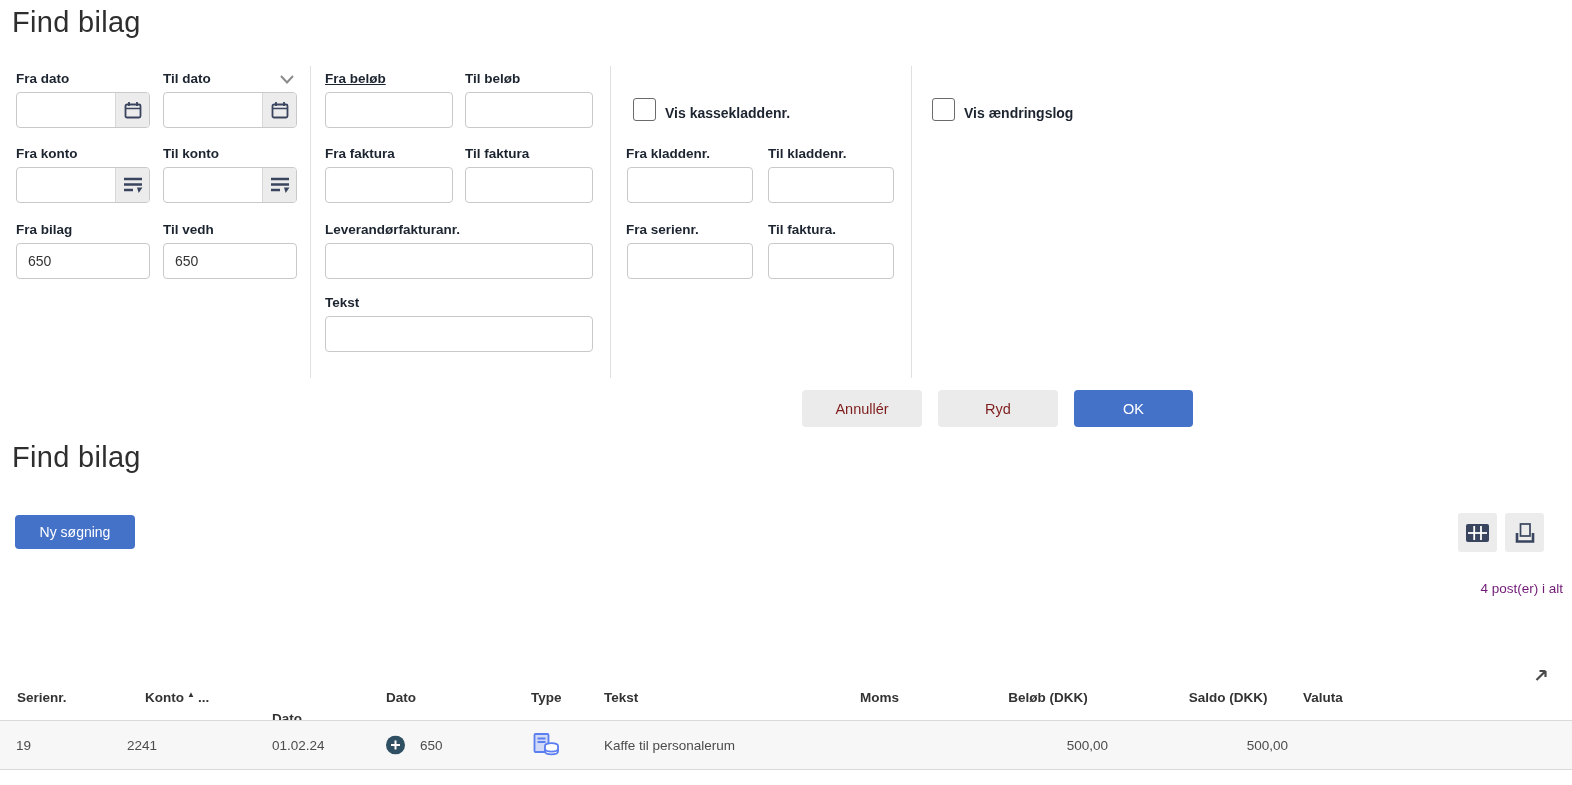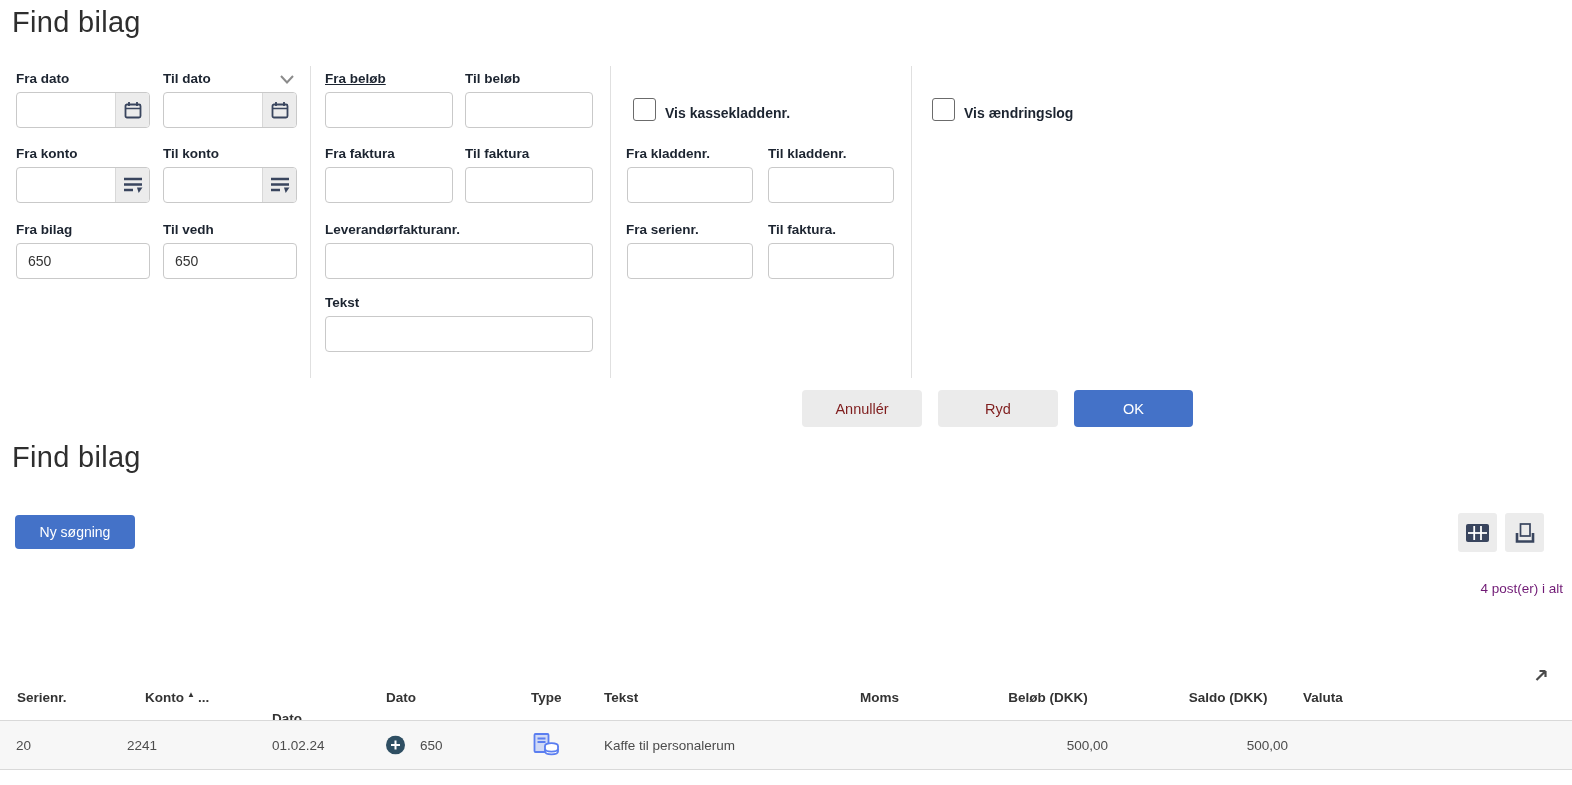--- a/index.html
+++ b/index.html
@@ -207,21 +207,21 @@
   <span class="th" style="left:272px;margin-top:21px;">Dato</span>
   <span class="th" style="left:386px;">Dato</span>
   <span class="th" style="left:531px;">Type</span>
   <span class="th" style="left:604px;">Tekst</span>
   <span class="th" style="left:860px;">Moms</span>
   <span class="th right" style="left:988px;width:120px;">Beløb (DKK)</span>
   <span class="th right" style="left:1168px;width:120px;">Saldo (DKK)</span>
   <span class="th" style="left:1303px;">Valuta</span>
 
   <div class="trow">
-    <span class="td" style="left:16px;">20</span>
+    <span class="td" style="left:16px;">19</span>
     <span class="td" style="left:127px;">2241</span>
     <span class="td" style="left:272px;">01.02.24</span>
     <span class="td" style="left:386px;height:19px;">
       <svg width="19" height="19" viewBox="0 0 19 19">
           <circle cx="9.5" cy="9.5" r="9.5" fill="#2f4f63"></circle>
           <line x1="9.5" y1="5" x2="9.5" y2="14" stroke="#fff" stroke-width="2"></line>
           <line x1="5" y1="9.5" x2="14" y2="9.5" stroke="#fff" stroke-width="2"></line>
         </svg>
     </span>
     <span class="td" style="left:420px;">650</span>

